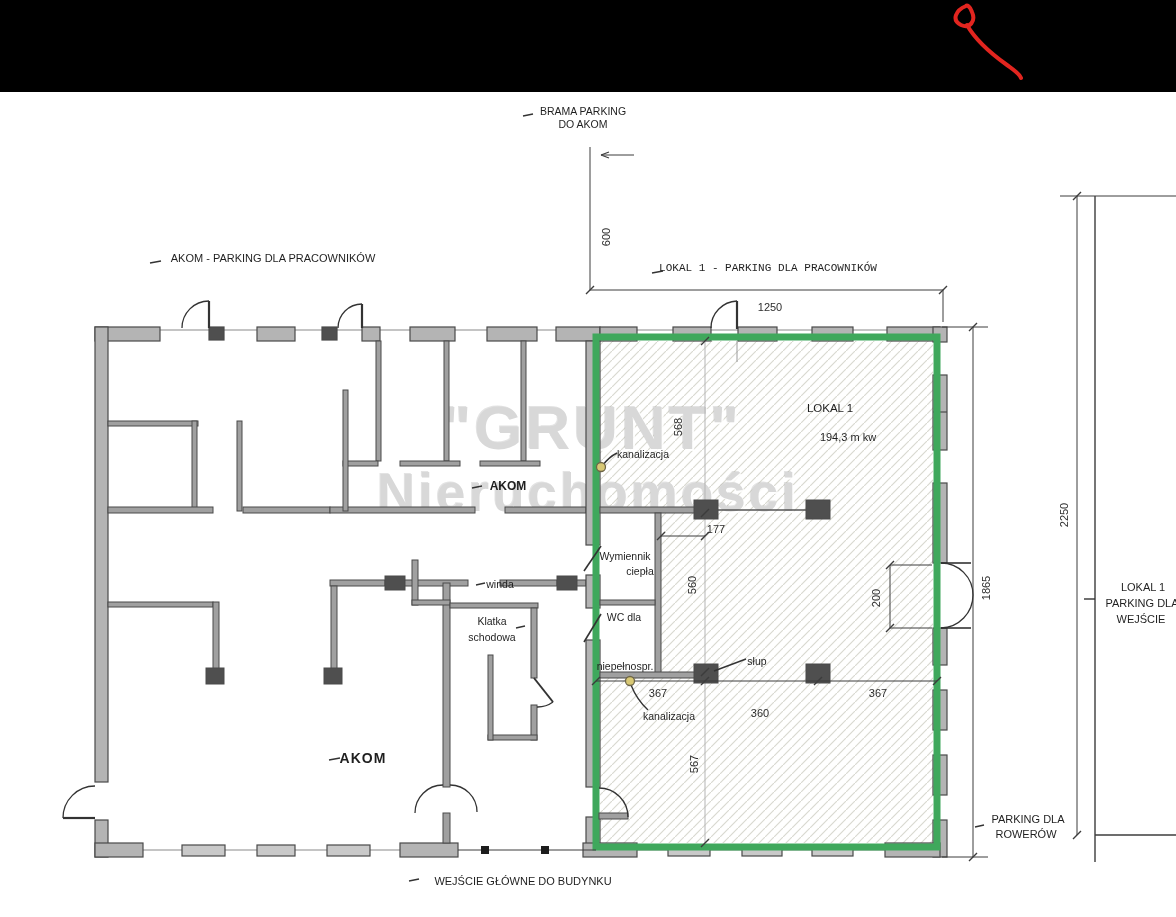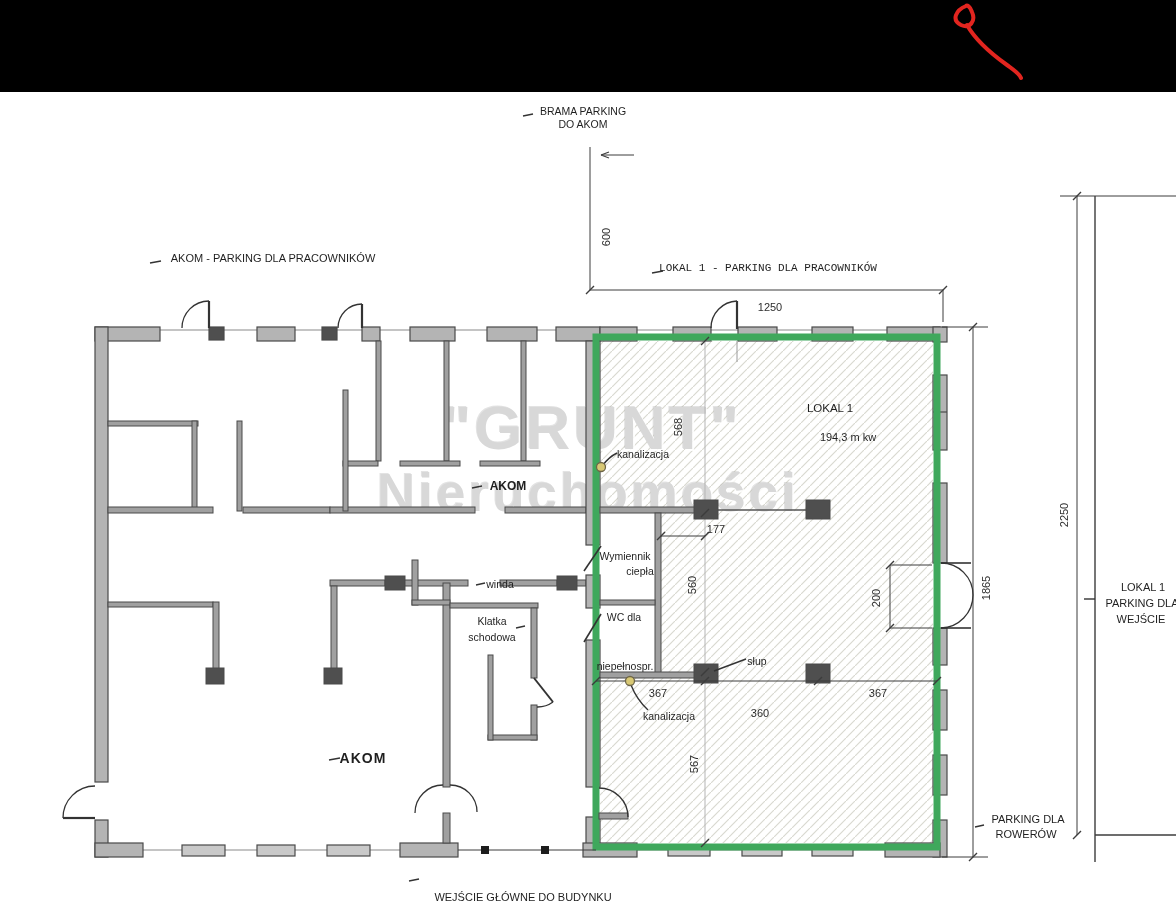--- a/index.html
+++ b/index.html
@@ -242,21 +242,21 @@
     <g fill="#d8c874" stroke="#6e6648" stroke-width="1.3">
       <circle cx="601" cy="467" r="4.5"></circle>
       <circle cx="630" cy="681" r="4.5"></circle>
     </g>
   </svg>
 
   <div class="lbl small" style="left:583px;top:111px;">BRAMA PARKING</div>
   <div class="lbl small" style="left:583px;top:124px;">DO AKOM</div>
   <div class="lbl" style="left:273px;top:258px;">AKOM - PARKING DLA PRACOWNIKÓW</div>
   <div class="lbl" style="left:768px;top:268px;font-family:Liberation Mono, monospace;">LOKAL 1 - PARKING DLA PRACOWNIKÓW</div>
-  <div class="lbl" style="left:523px;top:881px;margin-top:16px;">WEJŚCIE GŁÓWNE DO BUDYNKU</div>
+  <div class="lbl" style="left:523px;top:881px;">WEJŚCIE GŁÓWNE DO BUDYNKU</div>
   <div class="lbl" style="left:1028px;top:819px;">PARKING DLA</div>
   <div class="lbl" style="left:1026px;top:834px;">ROWERÓW</div>
   <div class="lbl" style="left:1143px;top:587px;">LOKAL 1</div>
   <div class="lbl" style="left:1142px;top:603px;">PARKING DLA</div>
   <div class="lbl" style="left:1141px;top:619px;">WEJŚCIE</div>
 
   <div class="lbl" style="left:830px;top:409px;font-size:11.5px;">LOKAL 1</div>
   <div class="lbl" style="left:848px;top:437px;">194,3 m kw</div>
 
   <div class="lbl small" style="left:625px;top:556px;">Wymiennik</div>

